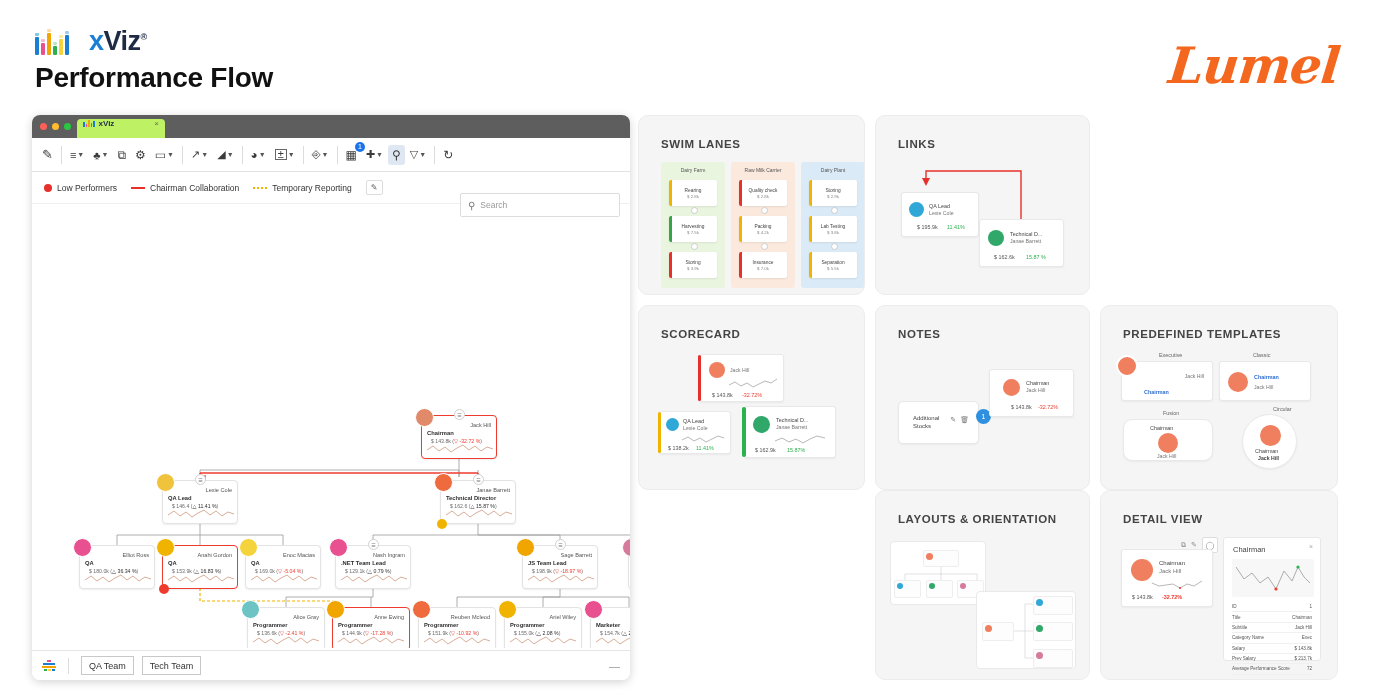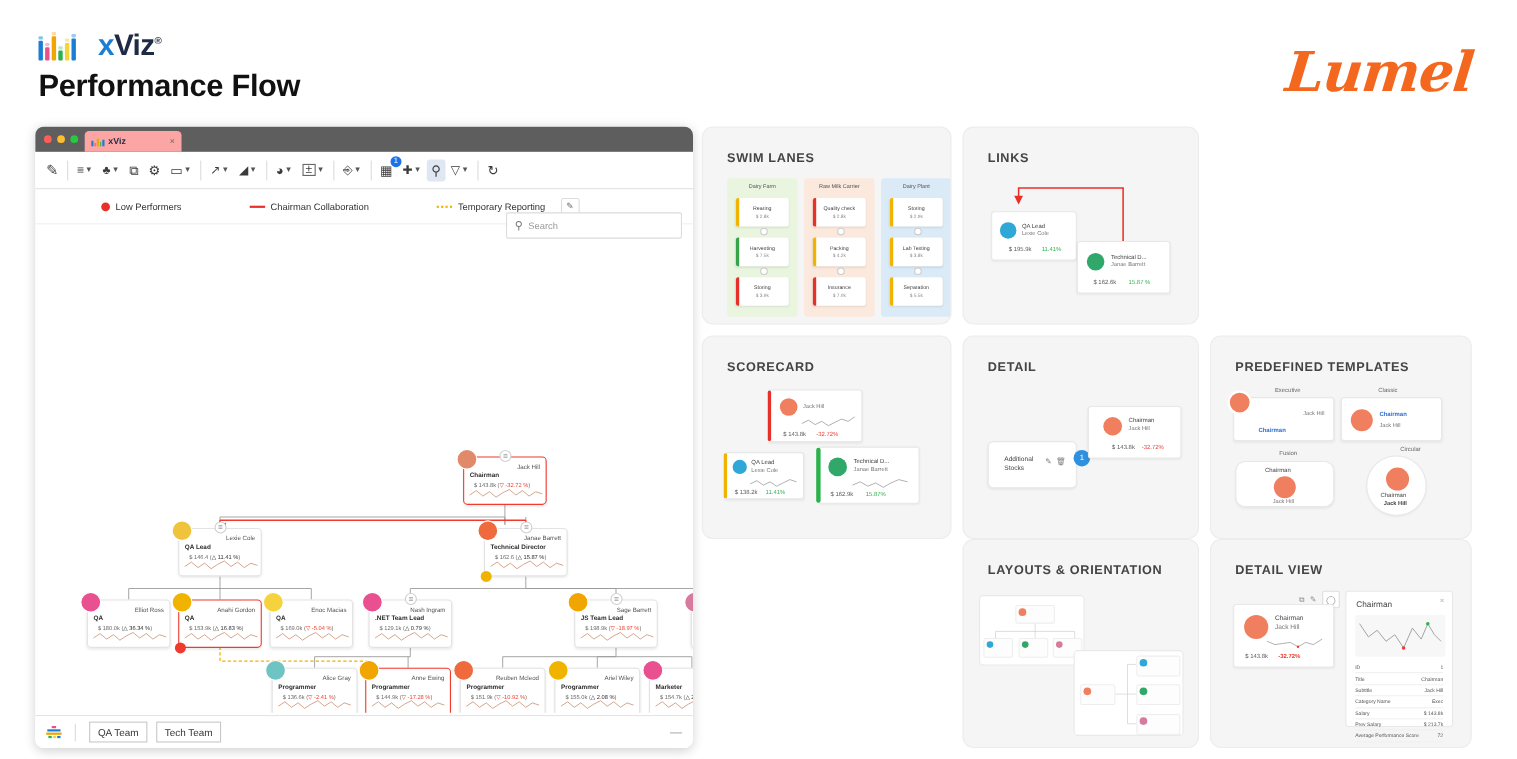--- a/index.html
+++ b/index.html
@@ -24,38 +24,38 @@
 
   .lumel { position: absolute; right: 40px; top: 36px; font-family: "DejaVu Serif", serif; font-style: italic; font-weight: bold;
            font-size: 50px; color: #f4671f; letter-spacing: -1px; transform: skewX(-6deg); }
 
   
   .app-window { position: absolute; left: 32px; top: 115px; width: 598px; height: 565px; background: #fff;
                 border-radius: 8px; box-shadow: 0 2px 10px rgba(0,0,0,.18); overflow: hidden; }
   .titlebar { height: 23px; background: #5e5e5e; position: relative; }
   .tl-dots { position: absolute; left: 8px; top: 8px; display: flex; gap: 5px; }
   .tl-dots i { width: 7px; height: 7px; border-radius: 50%; display: block; }
-  .app-tab { position: absolute; left: 45px; top: 4px; width: 88px; height: 19px; background: #fca5a5;
-             border-radius: 4px 4px 0 0; display: flex; align-items: center; padding: 0 6px; gap: 4px; }
+  .app-tab { position: absolute; left: 45px; top: 4px; width: 88px; height: 19px; background: #bef264;
+             border-radius: 4px 4px 0 0; display: flex; align-items: flex-start; padding: 0 6px; gap: 4px; }
   .app-tab .mini-bars { display: flex; align-items: flex-end; gap: 1px; height: 8px; }
   .app-tab .mini-bars i { width: 1.5px; display: block; }
   .app-tab .tab-label { font-size: 8px; font-weight: bold; color: #1f2a44; }
   .app-tab .tab-close { margin-left: auto; font-size: 8px; color: #666; }
 
   .toolbar { height: 34px; border-bottom: 1px solid #e2e2e2; display: flex; align-items: center; padding: 0 6px; gap: 1px; background: #fff; }
   .tb-item { display: flex; align-items: center; gap: 1px; padding: 3px 4px; border-radius: 3px; color: #3b3b3b; }
   .tb-item.active { background: #dfe7f3; }
   .tb-sep { width: 1px; height: 18px; background: #dcdcdc; margin: 0 3px; }
   .caret { font-size: 7px; color: #555; }
   .tb-badge { position: absolute; top: -3px; right: -4px; background: #1a73e8; color: #fff; font-size: 7px;
               width: 10px; height: 10px; border-radius: 50%; display: flex; align-items: center; justify-content: center; }
   .tb-wrap { position: relative; display: flex; align-items: center; }
 
   .legendbar { height: 32px; display: flex; align-items: center; padding: 0 12px; gap: 14px; border-bottom: 1px solid #efefef; }
-  .lg { display: flex; align-items: center; gap: 5px; font-size: 8.5px; color: #333; margin-left: 48px; }
+  .lg { display: flex; align-items: center; gap: 5px; font-size: 8.5px; color: #333; }
   .lg .dot { width: 8px; height: 8px; border-radius: 50%; background: #e8302a; display: block; }
   .lg .solid { width: 14px; height: 2px; background: #e8302a; display: block; }
   .lg .dashed { width: 14px; height: 0; border-top: 2px dotted #f0b400; display: block; }
   .lg-edit { width: 17px; height: 15px; border: 1px solid #ddd; border-radius: 2px; display: flex; align-items: center; justify-content: center; font-size: 8px; color: #666; }
 
   .search-box { position: absolute; right: 10px; top: 78px; width: 160px; height: 24px; border: 1px solid #dcdcdc;
                 border-radius: 2px; display: flex; align-items: center; gap: 5px; padding: 0 7px; background: #fff; font-size: 8.5px; color: #999; }
 
   .canvas { position: absolute; left: 0; top: 110px; right: 0; bottom: 32px; overflow: hidden; }
 
@@ -562,21 +562,21 @@
         <span class="mn" style="left:31px;top:17px">Janae Barrett</span>
         <svg style="position:absolute;left:30px;top:26px" width="52" height="12">
             <polyline points="0,8 7,5 14,9 21,6 28,10 35,6 42,3 50,5" fill="none" stroke="#9a9a9a" stroke-width="0.7"></polyline>
           </svg>
         <span class="mv" style="left:10px;top:40px;color:#555">$ 162.9k</span>
         <span class="mv" style="left:42px;top:40px;color:#2bb24c">15.87%</span>
       </div>
     </div>
 
     <div class="card" style="left:237px;top:190px;width:215px;height:185px">
-      <h3>DETAIL</h3>
+      <h3>NOTES</h3>
       <div class="mini" style="left:22px;top:95px;width:81px;height:43px;border-radius:5px">
         <span class="mt" style="left:14px;top:13px;font-size:6px">Additional</span>
         <span class="mt" style="left:14px;top:21px;font-size:6px">Stocks</span>
         <span style="position:absolute;right:22px;top:14px;font-size:7px;color:#777">✎</span>
         <span style="position:absolute;right:9px;top:14px;font-size:7px;color:#777">🗑</span>
       </div>
       <div style="position:absolute;left:100px;top:103px;width:15px;height:15px;border-radius:50%;background:#2f90e0;color:#fff;font-size:7px;display:flex;align-items:center;justify-content:center">1</div>
       <div class="mini" style="left:113px;top:63px;width:85px;height:48px">
         <span class="mav" style="left:13px;top:9px;width:17px;height:17px;background:#ef7f5e"></span>
         <span class="mt" style="left:36px;top:10px">Chairman</span>

